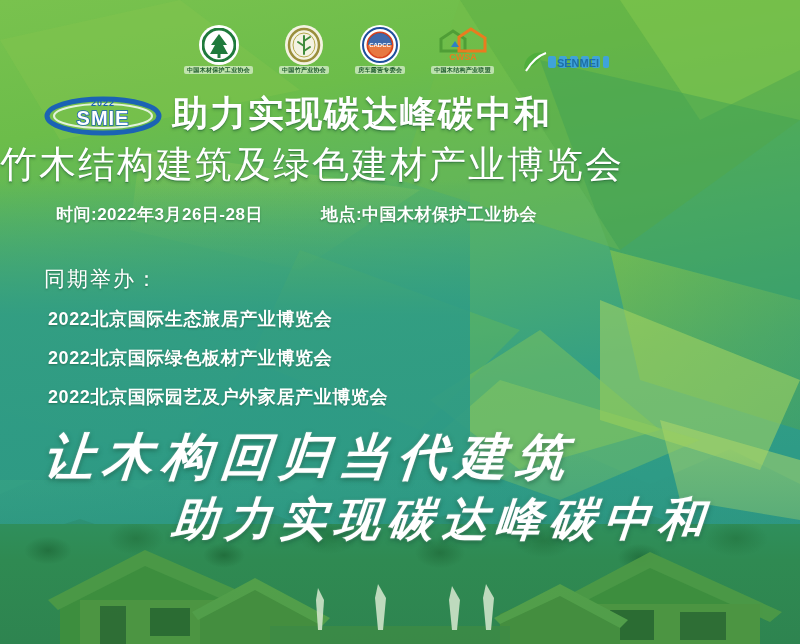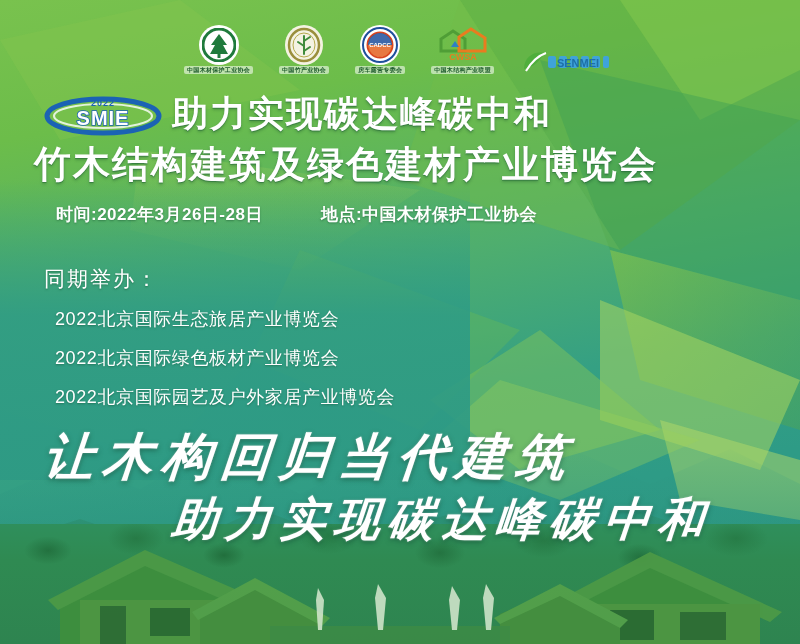--- a/index.html
+++ b/index.html
@@ -83,22 +83,22 @@
   .title-line1{
     display:flex;align-items:center;gap:10px;padding-left:44px;height:52px;
   }
   .smie{position:relative;width:118px;height:44px;flex:0 0 auto;}
   .title-main{
     font-size:36px;font-weight:bold;color:#ffffff;letter-spacing:2px;
     text-shadow:0 1px 0 rgba(40,110,60,.55),0 2px 3px rgba(20,70,40,.35);
     white-space:nowrap;line-height:1;
   }
   .title-line2{
-    padding-left:34px;margin-top:6px;
-    font-size:37px;font-weight:bold;color:#ffffff;letter-spacing:2px;
+    margin-top:6px;
+    font-size:37px;font-weight:normal;color:#ffffff;letter-spacing:2px;
     text-shadow:0 1px 0 rgba(40,110,60,.55),0 2px 3px rgba(20,70,40,.35);
     white-space:nowrap;line-height:1.05;
   }
 
   .meta-row{
     position:absolute;left:56px;top:203px;width:720px;
     display:flex;align-items:center;gap:58px;
     font-size:17px;font-weight:bold;color:#fff;letter-spacing:.5px;
     text-shadow:0 1px 2px rgba(25,85,50,.5);
   }
@@ -106,21 +106,21 @@
   
   .concurrent{position:absolute;left:44px;top:265px;width:520px;color:#fff;}
   .concurrent-title{
     font-size:21px;font-weight:normal;letter-spacing:2px;margin-bottom:14px;
     text-shadow:0 1px 2px rgba(20,80,50,.55);
   }
   .concurrent li{
     list-style:none;font-size:18px;letter-spacing:.6px;margin-bottom:15px;
     text-shadow:0 1px 2px rgba(20,80,50,.5);white-space:nowrap;
   }
-  .concurrent ul{margin:11px;padding:0;}
+  .concurrent ul{margin:4px;padding:0;font-weight:bold;}
 
   
   .slogan1{
     position:absolute;left:44px;top:424px;
     font-family:"DejaVu Serif","Liberation Serif",serif;
     font-size:50px;font-weight:bold;font-style:italic;color:#fff;
     letter-spacing:9px;white-space:nowrap;
     text-shadow:0 2px 5px rgba(14,70,48,.55),0 0 2px rgba(255,255,255,.5);
     transform:skewX(-5deg);
   }

